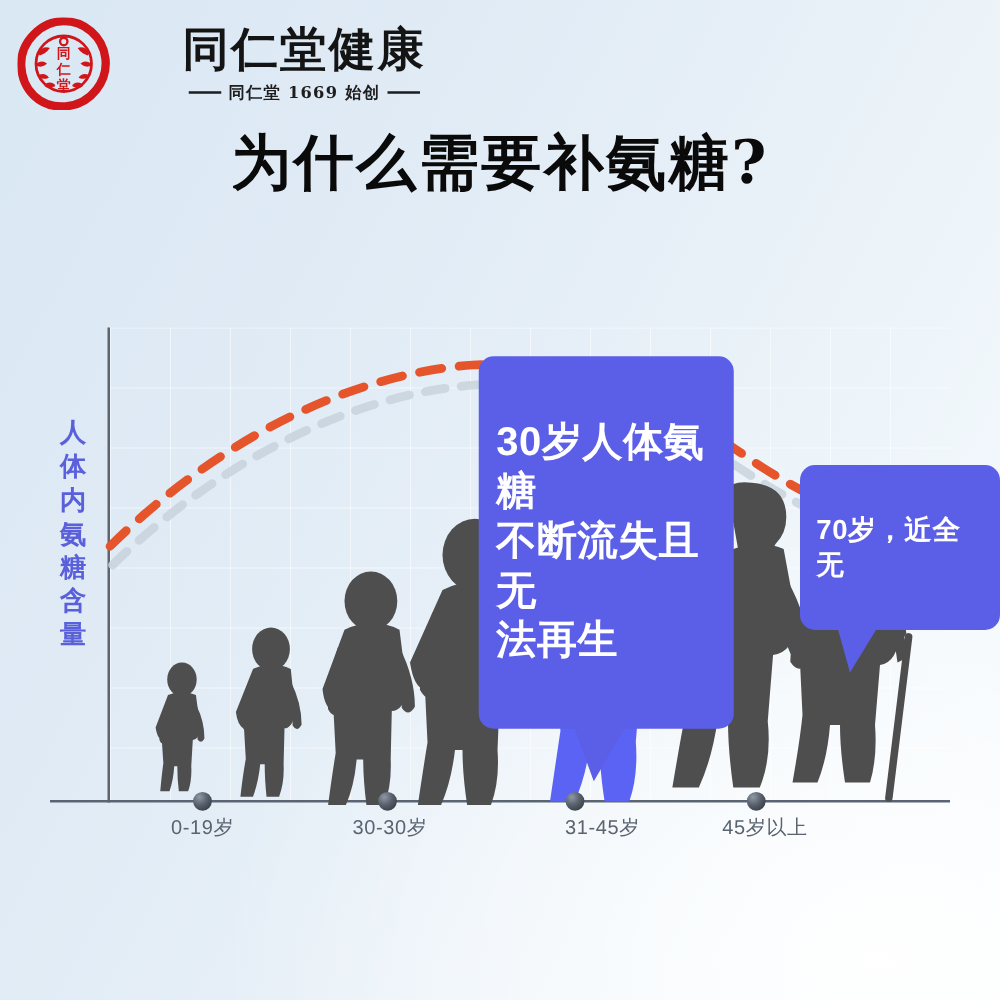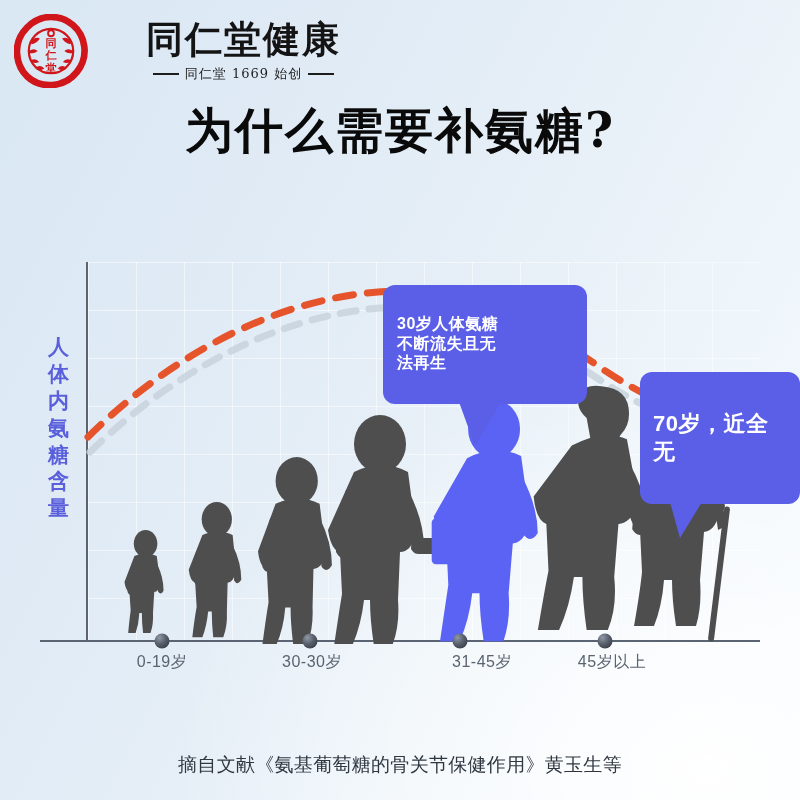--- a/index.html
+++ b/index.html
@@ -51,20 +51,21 @@
     letter-spacing: 2px;
     color: #141414;
     line-height: 1;
     white-space: nowrap;
   }
   .brand-sub-wrap {
     display: flex;
     align-items: center;
     gap: 6px;
     margin-top: 7px;
+    font-weight: bold;
   }
   .brand-rule {
     width: 26px;
     height: 2px;
     background: #1d1d1d;
   }
   .brand-sub {
     font-family: "DejaVu Serif", "Liberation Serif", serif;
     font-size: 13px;
     color: #1d1d1d;
@@ -177,21 +178,21 @@
     letter-spacing: 0.5px;
   }
 
   
   .bubble {
     position: absolute;
     background: #5b5fe8;
     color: #ffffff;
     border-radius: 12px;
     padding: 9px 14px 11px 14px;
-    font-size: 16px;
+    font-size: 32px;
     font-weight: bold;
     line-height: 1.24;
     letter-spacing: 0.5px;
     white-space: pre-line;
   }
   .bubble .tail {
     position: absolute;
     width: 0;
     height: 0;
   }
@@ -361,15 +362,14 @@
 不断流失且无
 法再生</span>
     <span class="tail"></span>
   </div>
 
   <div class="bubble" id="bubble-right">
     <span>70岁，近全无</span>
     <span class="tail"></span>
   </div>
 
-  <div id="footer-note">摘自文献《氨基葡萄糖的骨关节保健作用》黄玉生等</div>
 
 </div>
 
 </body></html>

